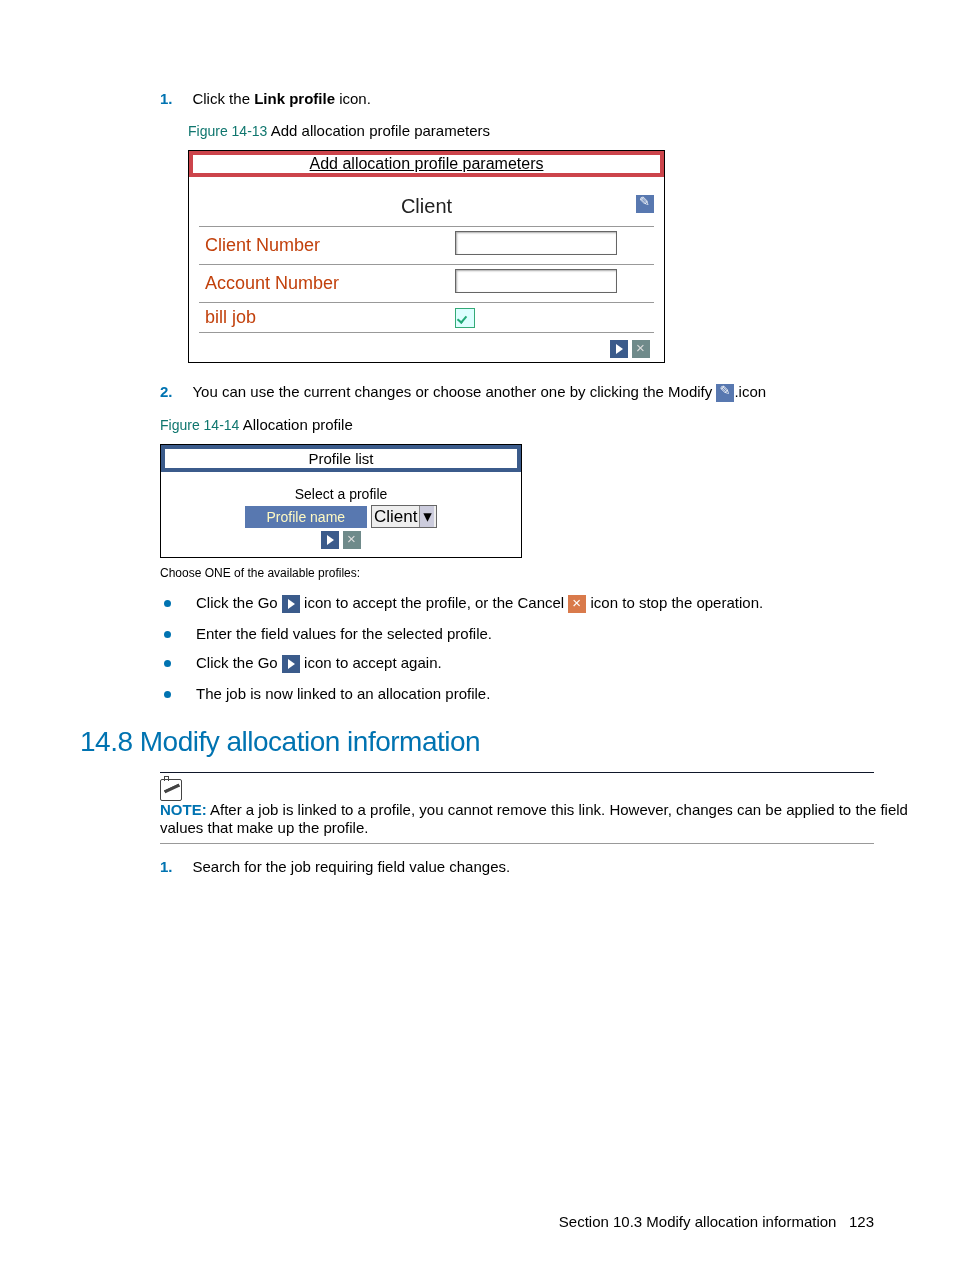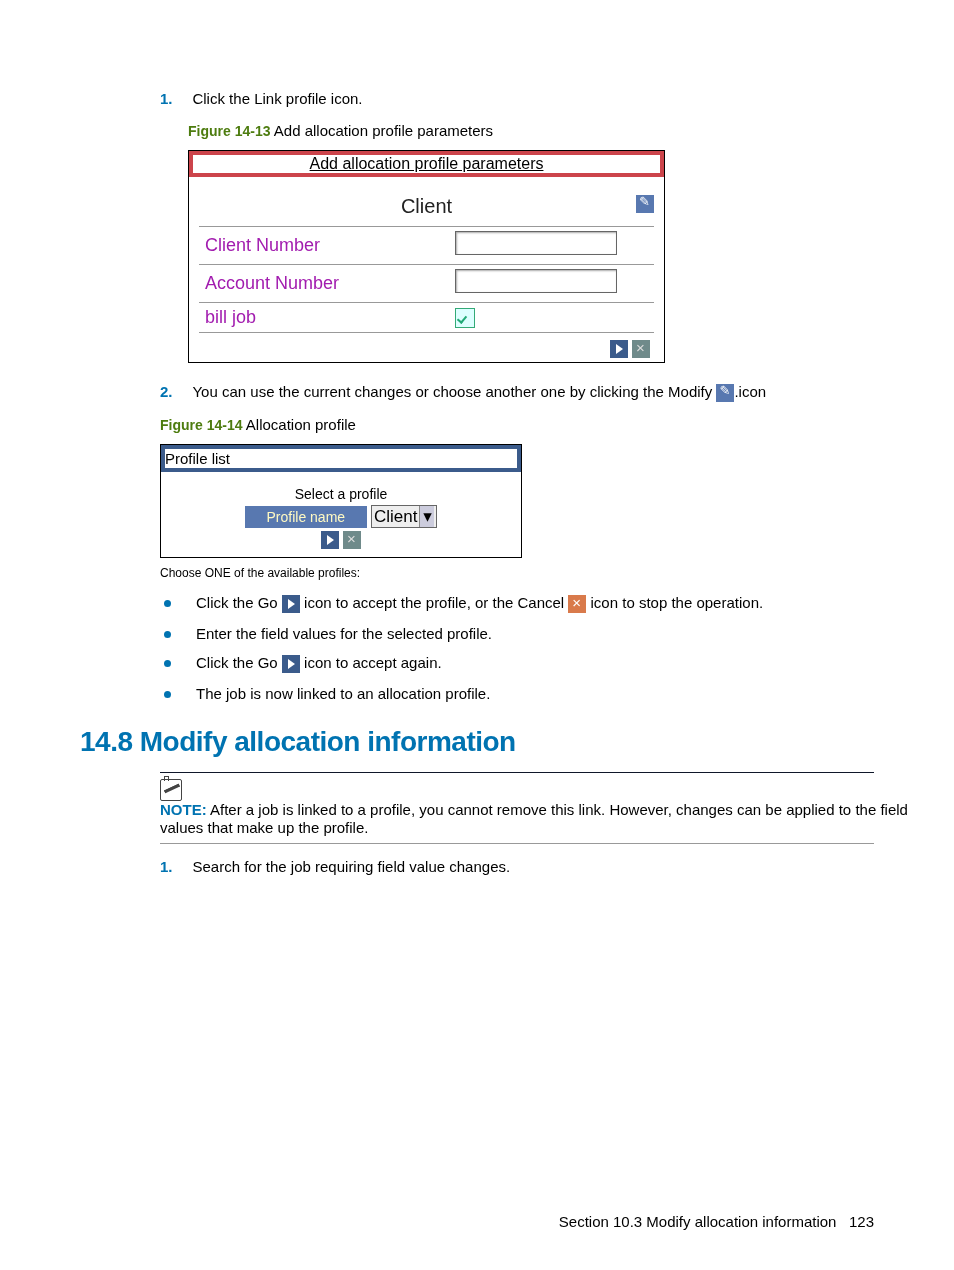--- a/index.html
+++ b/index.html
@@ -1,58 +1,58 @@
 <!DOCTYPE html>
 <html><head>
 <meta charset="utf-8">
 <style>
 html,body{margin:0;padding:0;background:#fff;color:#000;font-family:Arial,Helvetica,sans-serif}
 .page{width:954px;height:1270px;position:relative;box-sizing:border-box;padding:90px 80px 40px 80px}
 .content{margin-left:80px}
 .step-num{color:#0073b1;font-weight:bold;font-size:15px;display:inline-block;width:28px;vertical-align:top}
 .step-text{font-size:15px;display:inline-block;width:640px;vertical-align:top}
-.fig-caption .fig-label{color:#4d7c0f;font-weight:bold;font-size:14px}
+.fig-caption .fig-label{color:#0f766e;font-weight:normal;font-size:14px}
 .fig-caption .fig-title{font-size:15px}
 .fig-caption{margin:14px 0 10px 28px}
 .fig-caption.noindent{margin-left:0}
-.bold{font-weight:normal}
+.bold{font-weight:bold}
 .screenshot1{border:1px solid #000;width:475px;margin-left:28px;margin-bottom:20px;font-family:Arial,sans-serif}
 .ss1-titlebar{background:#fff;border:4px solid #cc444b;padding:0;text-align:center;border-bottom:4px solid #cc444b}
 .ss1-titlebar span{text-decoration:underline;font-size:16px}
 .ss1-body{background:#fff;padding:18px 10px 0 10px}
 .ss1-client-row{text-align:center;font-size:20px;color:#222;margin-bottom:8px;position:relative}
 .ss1-client-row .modify-icon{position:absolute;right:0;top:0}
 table.ss1-table{width:100%;border-collapse:collapse}
-table.ss1-table td{padding:4px 6px;font-size:18px;color:#a21caf;vertical-align:middle}
+table.ss1-table td{padding:4px 6px;font-size:18px;color:#c2410c;vertical-align:middle}
 table.ss1-table td.label{width:55%}
 .rowline{border-top:1px solid #999}
 .field-box{display:inline-block;width:160px;height:22px;border:1px solid #666;background:#fff;box-shadow:inset 1px 1px 2px #aaa}
 .chk-icon{display:inline-block;width:18px;height:18px;border:1px solid #3a7;background:#dff;position:relative;vertical-align:middle}
 .chk-icon::after{content:"";position:absolute;left:3px;top:5px;width:4px;height:7px;border:solid #2a7;border-width:0 2px 2px 0;transform:rotate(40deg)}
 .go-icon{display:inline-block;width:18px;height:18px;background:#3b5b8b;color:#fff;vertical-align:middle;position:relative}
 .go-icon::after{content:"";position:absolute;left:6px;top:4px;border-left:7px solid #fff;border-top:5px solid transparent;border-bottom:5px solid transparent}
 .cancel-icon{display:inline-block;width:18px;height:18px;background:#6f8a8a;color:#fff;vertical-align:middle;position:relative}
 .cancel-icon::after{content:"×";position:absolute;left:4px;top:-1px;font-size:15px;color:#ddd}
 .modify-icon{display:inline-block;width:18px;height:18px;background:#5878b0;color:#fff;vertical-align:middle;position:relative}
 .modify-icon::after{content:"✎";position:absolute;left:3px;top:-1px;font-size:13px;color:#fff}
 .cancel-icon-orange{display:inline-block;width:18px;height:18px;background:#d97a4b;vertical-align:middle;position:relative}
 .cancel-icon-orange::after{content:"×";position:absolute;left:4px;top:-1px;font-size:15px;color:#fff}
 .ss1-footer{text-align:right;padding:6px 4px 4px 0}
 .screenshot2{border:1px solid #000;width:360px;margin-bottom:8px;font-family:Arial,sans-serif}
-.ss2-titlebar{border:4px solid #3b5b8b;background:#fff;text-align:left;font-size:15px;padding:1px 0}
+.ss2-titlebar{border:4px solid #3b5b8b;background:#fff;text-align:center;font-size:15px;padding:1px 0}
 .ss2-body{text-align:center;padding:10px 0 4px 0;font-size:14px}
 .ss2-row{margin:4px 0}
 .ss2-label{background:#5878b0;color:#fef9c3;padding:3px 22px;font-size:14px}
 .ss2-select{border:1px solid #666;background:#eee;font-size:17px;padding:1px 2px}
 .ss2-select .arrow{display:inline-block;width:14px;text-align:center;background:#ccd;border-left:1px solid #888;margin-left:2px}
 .choose-line{font-size:12px;margin:0 0 14px 0}
 ul.bullets{list-style:none;margin:0 0 24px 0;padding:0}
 ul.bullets li{position:relative;padding-left:36px;font-size:15px;margin:12px 0}
 ul.bullets li::before{content:"";position:absolute;left:4px;top:6px;width:7px;height:7px;border-radius:50%;background:#0073b1}
-h2.section{color:#0073b1;font-size:28px;font-weight:bold;margin:14px 0 14px 0;letter-spacing:-0.5px}
+h2.section{color:#0073b1;font-size:28px;font-weight:normal;margin:14px 0 14px 0;letter-spacing:-0.5px}
 .note-block{border-top:1px solid #0f172a;border-bottom:1px solid #999;padding:6px 0;margin:0 0 14px 0;position:relative}
 .note-icon{display:inline-block;width:20px;height:20px;border:1.5px solid #444;border-radius:2px;vertical-align:top;position:relative;margin-right:6px}
 .note-icon::before{content:"";position:absolute;top:-4px;left:3px;width:3px;height:4px;border:1px solid #444;border-bottom:none}
 .note-icon::after{content:"";position:absolute;top:-4px;right:3px;width:3px;height:4px;border:1px solid #444;border-bottom:none}
 .note-pencil::after{content:"";position:absolute;left:3px;top:7px;width:14px;height:2px;background:#444;transform:rotate(-25deg)}
 .note-label{color:#0073b1;font-weight:bold;font-size:15px}
 .note-text{font-size:15px}
 .note-content{display:inline-block;width:760px;vertical-align:top}
 .footer{position:absolute;bottom:40px;right:80px;font-size:15px}
 .step-block{margin-bottom:8px}

